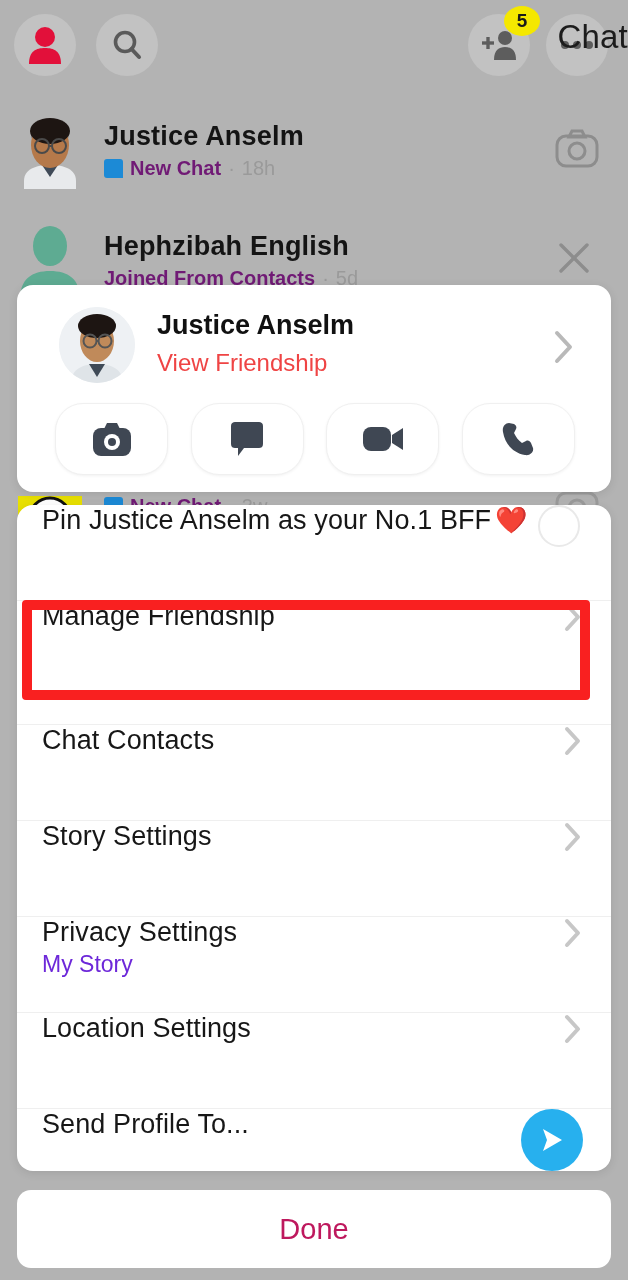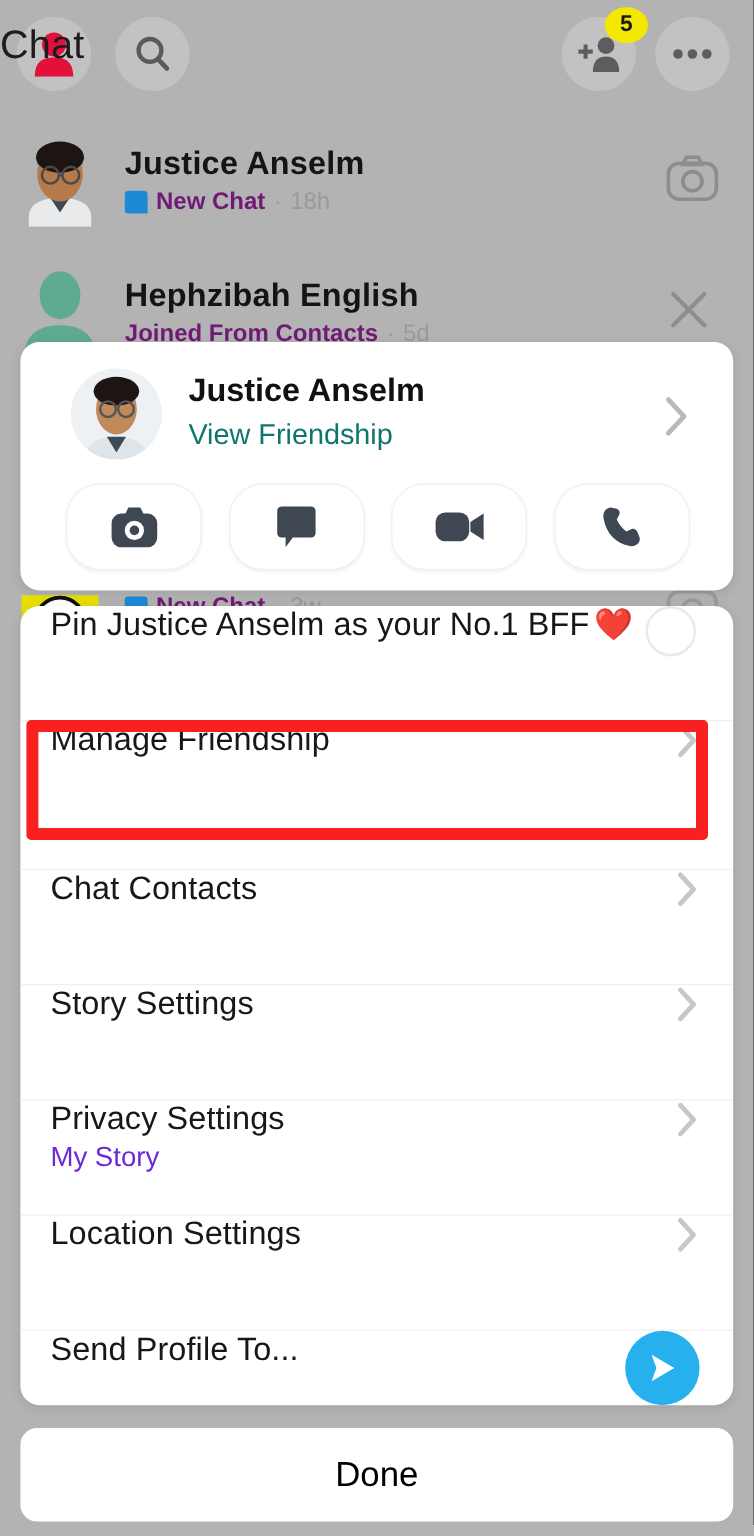--- a/index.html
+++ b/index.html
@@ -31,21 +31,21 @@
     display: flex; align-items: center; justify-content: center;
     position: relative;
   }
   #avatar-btn { position: absolute; left: 14px; top: 14px; }
   #search-btn { position: absolute; left: 96px; top: 14px; }
   #addfriend-btn { position: absolute; left: 468px; top: 14px; }
   #more-btn { position: absolute; left: 546px; top: 14px; }
 
   #page-title {
     position: absolute; left: 0; top: 18px; width: 628px;
-    text-align: left;
+    text-align: right;
     font-size: 33px; color: #1c1c1c; letter-spacing: .2px;
   }
 
   .badge {
     position: absolute; right: -10px; top: -8px;
     width: 36px; height: 30px; border-radius: 50%;
     background: #f5e800;
     display: flex; align-items: center; justify-content: center;
     font-size: 19px; font-weight: bold; color: #1a1a1a;
   }
@@ -83,21 +83,21 @@
     position: absolute; left: 42px; top: 22px;
     width: 76px; height: 76px; border-radius: 50%;
     background: #eef1f4; overflow: hidden;
   }
   #friend-name {
     position: absolute; left: 140px; top: 25px;
     font-size: 27px; font-weight: bold; color: #111;
   }
   #view-friendship {
     position: absolute; left: 140px; top: 64px;
-    font-size: 24px; color: #0f766e;
+    font-size: 24px; color: #ef4444;
   }
   #friend-chevron { position: absolute; right: 36px; top: 44px; }
 
   .action-row {
     position: absolute; left: 38px; top: 118px;
     width: 520px; display: flex; justify-content: space-between;
   }
   .action-btn {
     width: 113px; height: 72px; border-radius: 28px;
     background: #fff; border: 1.5px solid #f0f0f0;
@@ -146,21 +146,21 @@
     z-index: 30;
   }
 
   
   #done-bar {
     position: absolute; left: 17px; top: 1190px;
     width: 594px; height: 78px;
     background: #fff; border-radius: 14px;
     display: flex; align-items: center; justify-content: center;
   }
-  #done-label { font-size: 29px; color: #000000; }
+  #done-label { font-size: 29px; color: #be185d; }
 
   .shadowed { box-shadow: 0 2px 10px rgba(0,0,0,.10); }
 </style>
 </head>
 <body>
 
 <div id="screen">
 
   <div id="bg-app">
 

